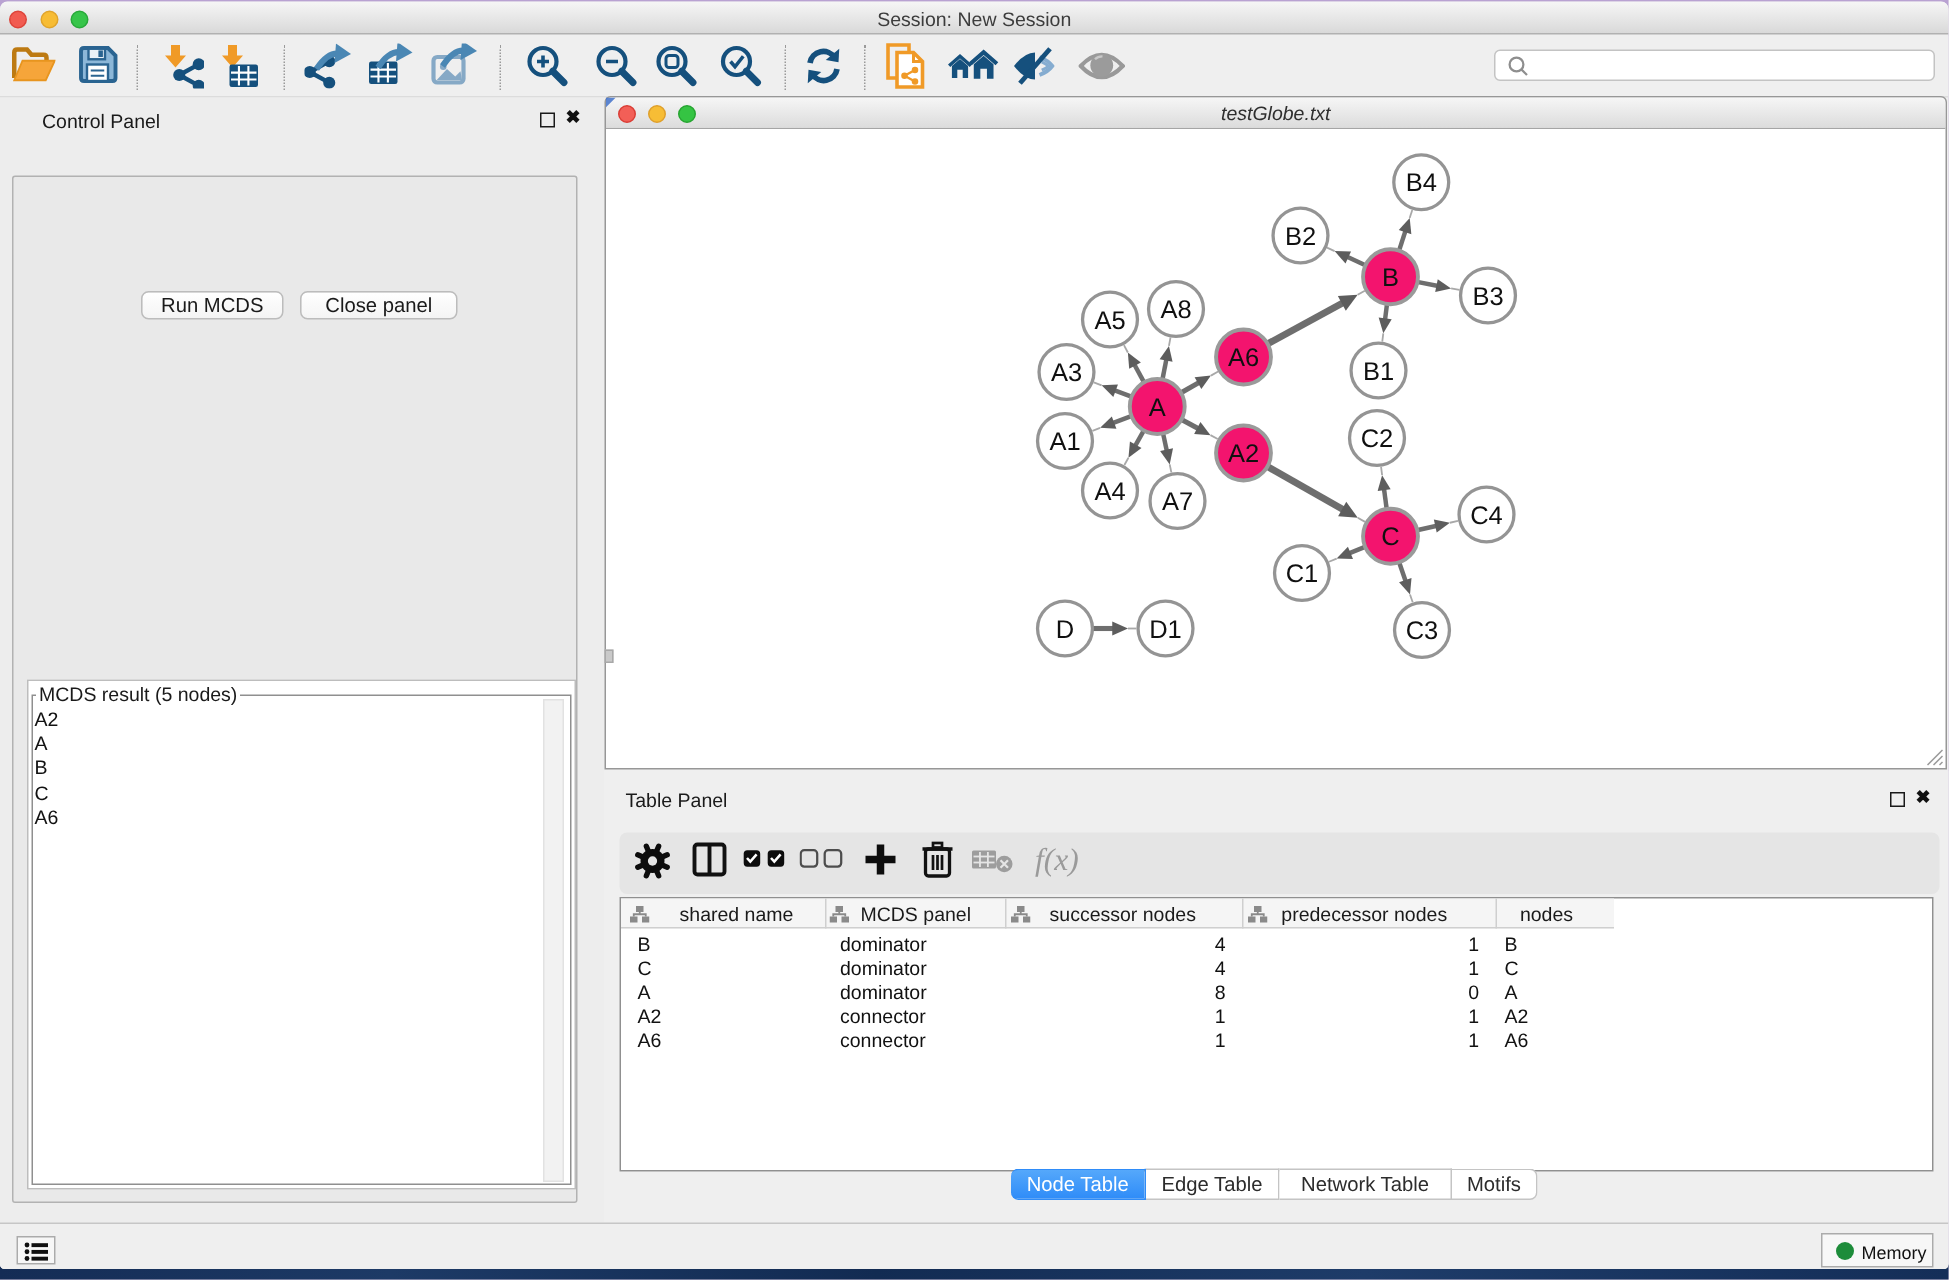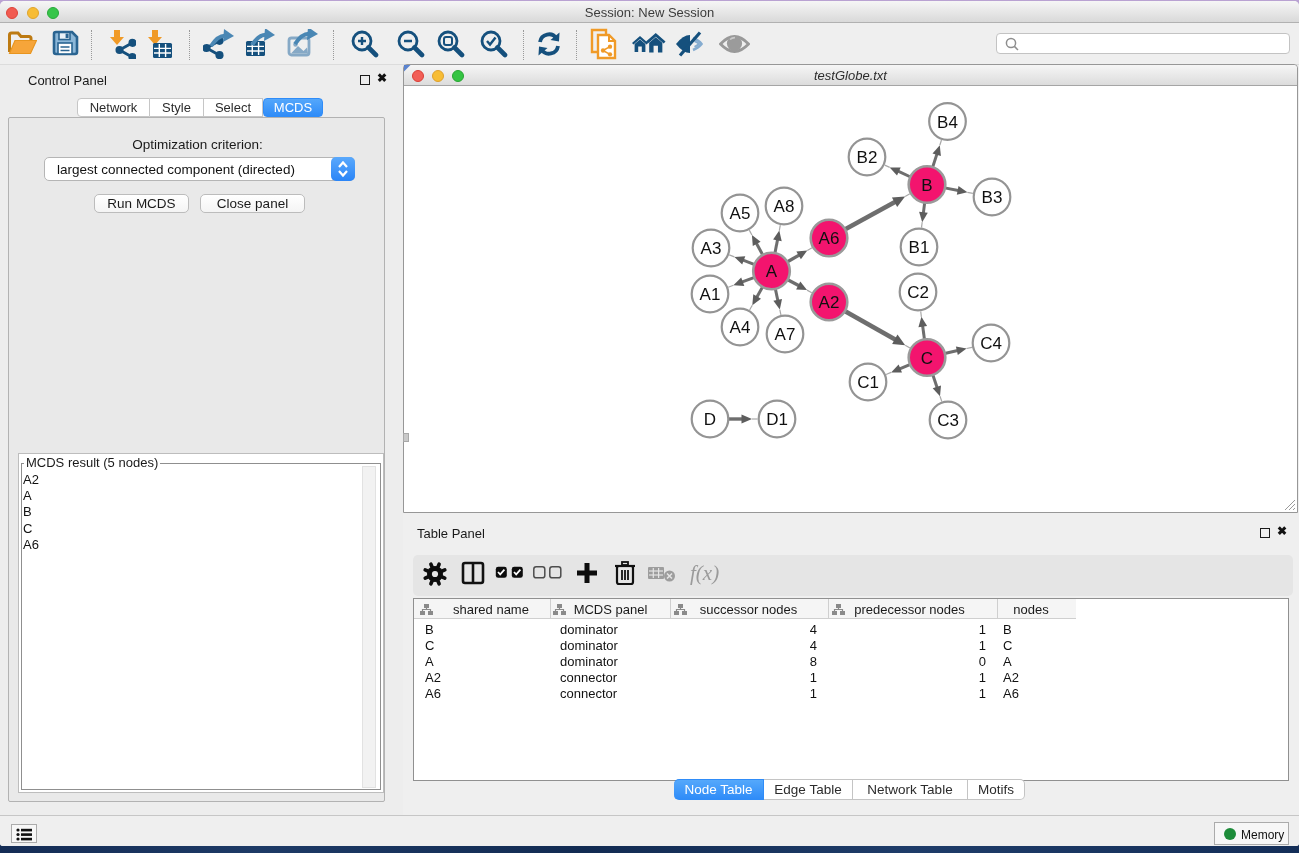--- a/index.html
+++ b/index.html
@@ -206,35 +206,21 @@
             <line x1="10.4" y1="10.4" x2="14" y2="14" stroke="#8e8e8e" stroke-width="1.5"></line>
           </svg>
         </div>
       </div>
   <div id="main">
 
 <div id="leftpanel">
  <div class="paneltitle" style="position:absolute;left:28px;top:8px">Control Panel</div>
  <div class="floatbtn" style="left:360px;top:10px"></div>
  <div class="closex" style="left:377px;top:6px">✖</div>
- <div class="tabrow" style="left:77px;top:33px">
-            <div class="tab first" style="width:73px">Network</div>
-            <div class="tab" style="width:54px">Style</div>
-            <div class="tab" style="width:59px">Select</div>
-            <div class="tab sel last" style="width:60px">MCDS</div>
-          </div>
  <div id="cpcontent">
-  <div id="optlabel">Optimization criterion:</div>
-  <div id="dropdown">
-              <span>largest connected component (directed)</span>
-   <div id="spinner"><svg width="24" height="24" viewBox="0 0 24 24">
-    <path d="M8 10 L12 5.5 L16 10" fill="none" stroke="#fff" stroke-width="2.2"></path>
-    <path d="M8 14 L12 18.5 L16 14" fill="none" stroke="#fff" stroke-width="2.2"></path>
-                </svg></div>
-  </div>
   <div class="btn" style="left:85px;top:76px;width:95px">Run MCDS</div>
   <div class="btn" style="left:191px;top:76px;width:105px">Close panel</div>
   <div id="resultbox">
    <div id="fieldset">
                 <div id="legend">MCDS result (5 nodes)</div>
     <div id="mcdslist">A2<br>A<br>B<br>C<br>A6</div>
     <div id="vscroll"></div>
    </div>
   </div>
  </div>

